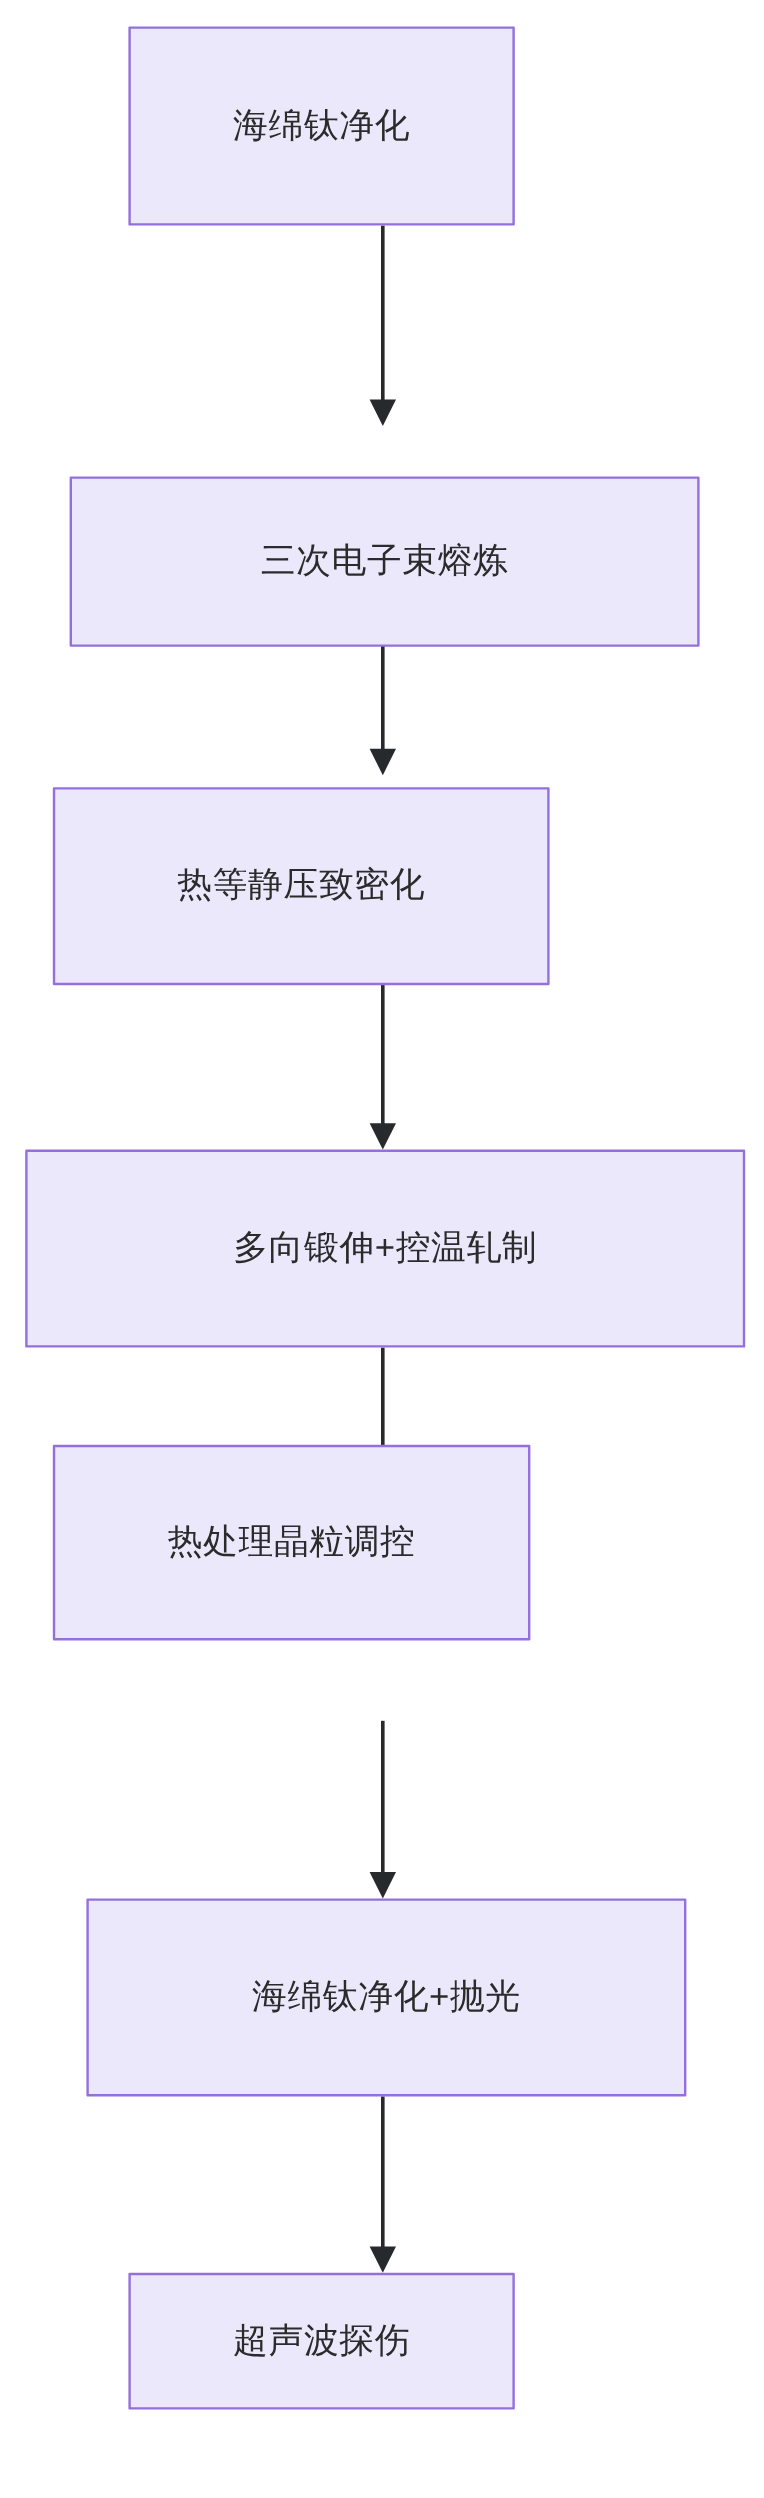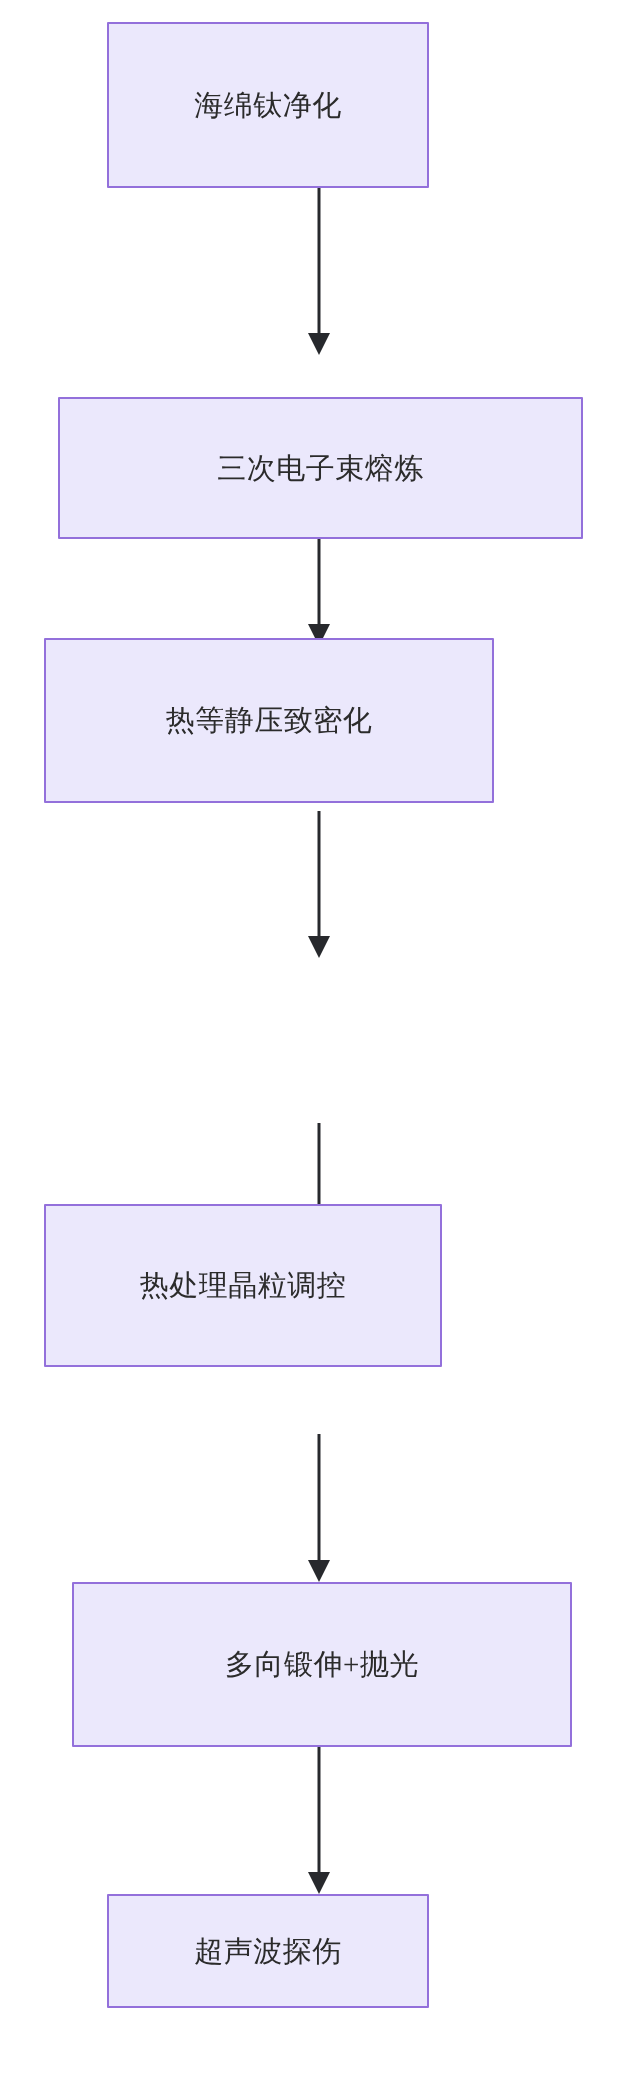--- a/index.html
+++ b/index.html
@@ -29,21 +29,21 @@
     box-sizing: border-box;
     background: #ebe8fc;
     border: 2px solid #9370db;
     border-radius: 1px;
     display: flex;
     align-items: center;
     justify-content: center;
     z-index: 2;
   }
   .node-label {
-    font-family: Liberation Serif, serif;
+    font-family: Liberation Sans, sans-serif;
     font-size: 29px;
     line-height: 1.2;
     color: #2b2b2b;
     white-space: nowrap;
     letter-spacing: 0.5px;
     text-align: right;
   }
 </style>
 </head>
 <body>
@@ -84,30 +84,33 @@
   </svg>
 
   <div class="node-box" style="left:107px; top:22px; width:322px; height:166px;">
     <span class="node-label">海绵钛净化</span>
   </div>
 
   <div class="node-box" style="left:58px; top:355px; width:525px; height:142px;margin-top:42px;">
     <span class="node-label">三次电子束熔炼</span>
   </div>
 
-  <div class="node-box" style="left:44px; top:638px; width:450px; height:165px;">
+  <div class="node-box" style="left:44px; top:656px; width:414px; height:165px;">
     <span class="node-label">热等静压致密化</span>
   </div>
 
+  <div class="node-box" style="left:21px; top:958px; width:600px; height:165px;">
+    <span class="node-label">多向锻伸+控温轧制</span>
+  </div>
 
   <div class="node-box" style="left:44px; top:1204px; width:398px; height:163px;">
     <span class="node-label">热处理晶粒调控</span>
   </div>
 
   <div class="node-box" style="left:72px; top:1582px; width:500px; height:165px;">
-    <span class="node-label">多向锻伸+抛光</span>
+    <span class="node-label">海绵钛净化+抛光</span>
   </div>
 
   <div class="node-box" style="left:107px; top:1894px; width:322px; height:114px;">
     <span class="node-label">超声波探伤</span>
   </div>
 
 </div>
 
 </body></html>

